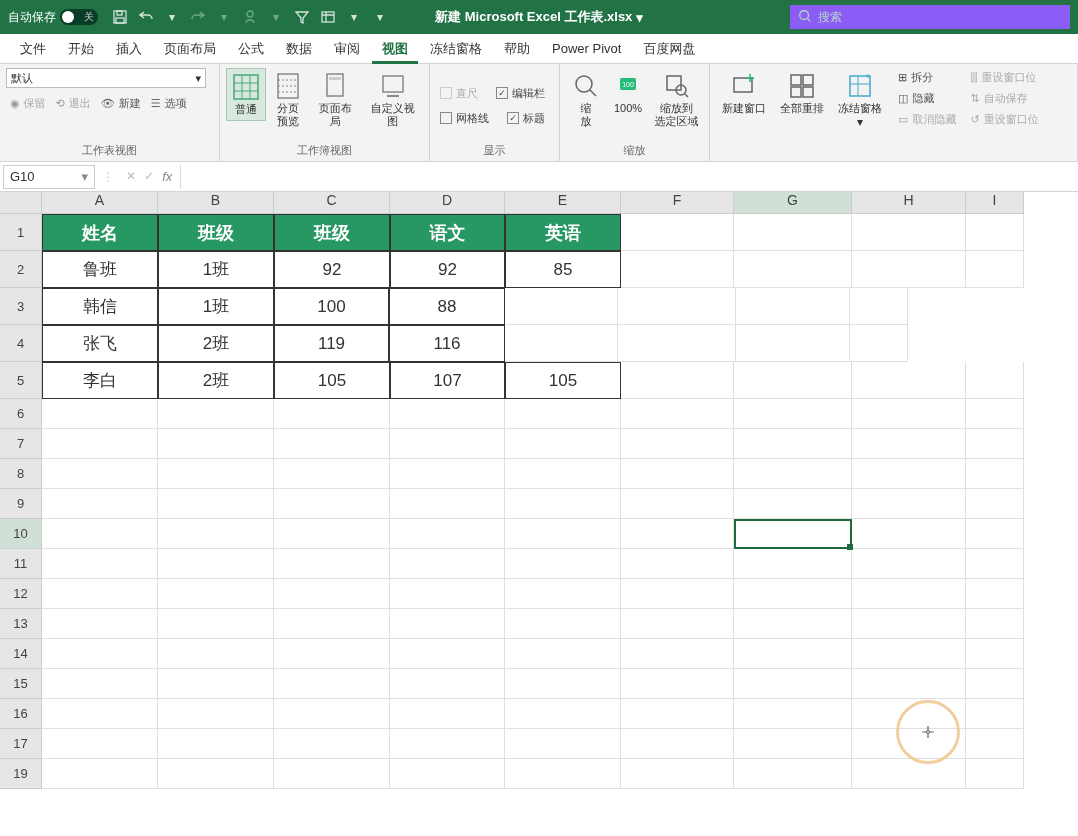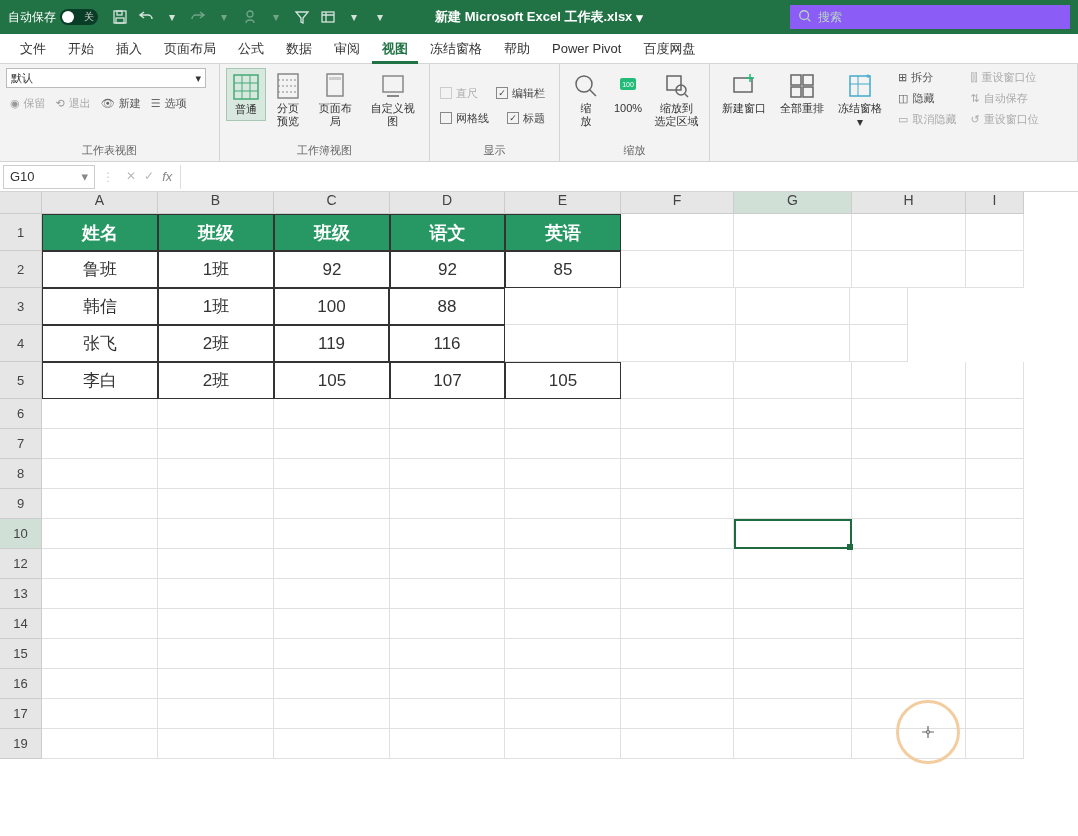--- a/index.html
+++ b/index.html
@@ -466,20 +466,32 @@
       <div class="cell" style="width:116px;height:30px"></div>
       <div class="cell" style="width:116px;height:30px"></div>
       <div class="cell" style="width:115px;height:30px"></div>
       <div class="cell" style="width:116px;height:30px"></div>
       <div class="cell" style="width:113px;height:30px"></div>
       <div class="cell sel-cell" style="width:118px;height:30px"></div>
       <div class="cell" style="width:114px;height:30px"></div>
       <div class="cell" style="width:58px;height:30px"></div>
     </div>
     <div class="row" style="height:30px">
+      <div class="row-h" style="height:30px">11</div>
+      <div class="cell" style="width:116px;height:30px"></div>
+      <div class="cell" style="width:116px;height:30px"></div>
+      <div class="cell" style="width:116px;height:30px"></div>
+      <div class="cell" style="width:115px;height:30px"></div>
+      <div class="cell" style="width:116px;height:30px"></div>
+      <div class="cell" style="width:113px;height:30px"></div>
+      <div class="cell" style="width:118px;height:30px"></div>
+      <div class="cell" style="width:114px;height:30px"></div>
+      <div class="cell" style="width:58px;height:30px"></div>
+    </div>
+    <div class="row" style="height:30px">
       <div class="row-h" style="height:30px">12</div>
       <div class="cell" style="width:116px;height:30px"></div>
       <div class="cell" style="width:116px;height:30px"></div>
       <div class="cell" style="width:116px;height:30px"></div>
       <div class="cell" style="width:115px;height:30px"></div>
       <div class="cell" style="width:116px;height:30px"></div>
       <div class="cell" style="width:113px;height:30px"></div>
       <div class="cell" style="width:118px;height:30px"></div>
       <div class="cell" style="width:114px;height:30px"></div>
       <div class="cell" style="width:58px;height:30px"></div>

